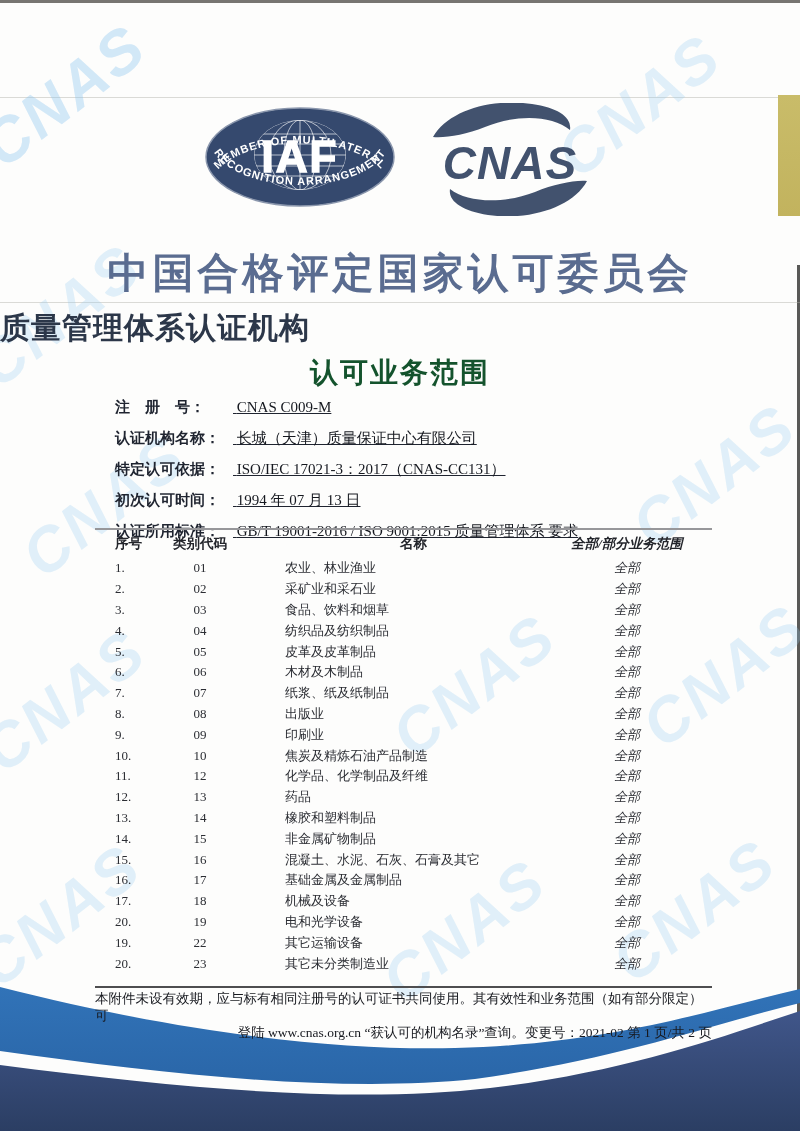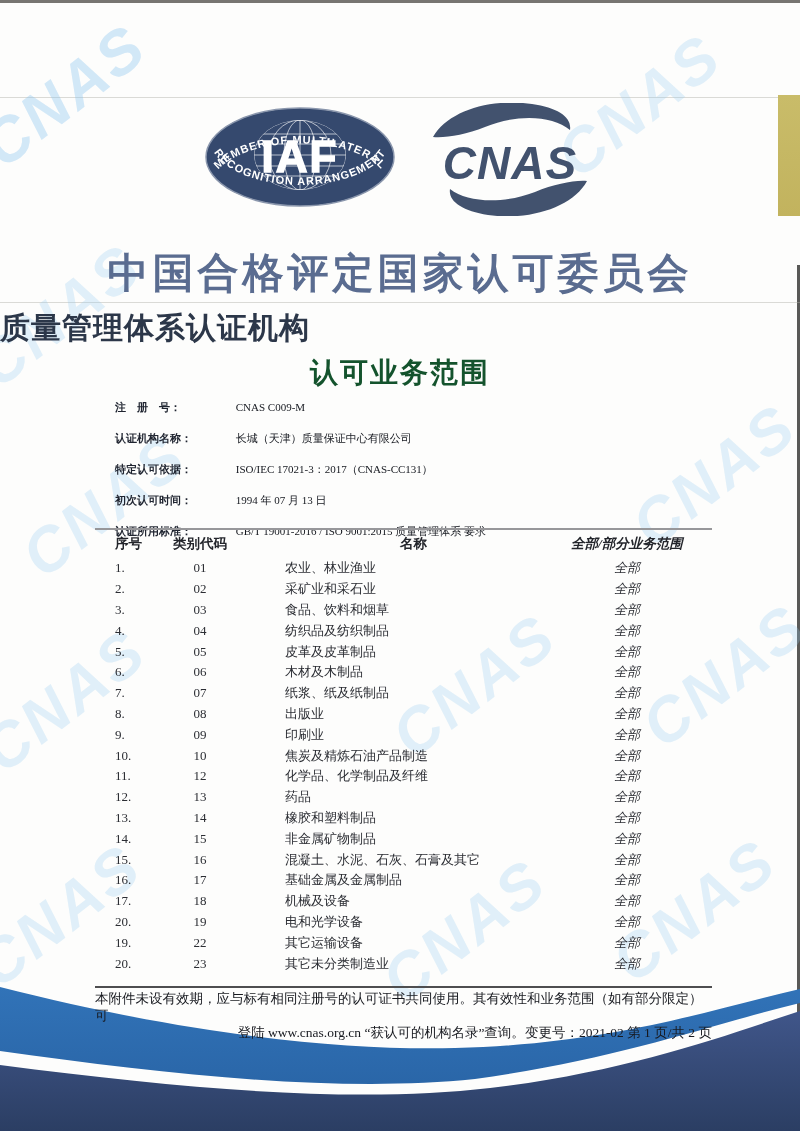--- a/index.html
+++ b/index.html
@@ -13,21 +13,21 @@
       font-size:62px;letter-spacing:3px;color:rgba(150,203,240,.28);transform:rotate(-38deg);white-space:nowrap;pointer-events:none;}
   .wm.strong{color:rgba(140,198,238,.38);}
   .logo{position:absolute;}
   .main-title{position:absolute;left:0;top:246px;width:800px;text-align:center;
       font-family:"Liberation Sans",sans-serif;font-weight:bold;font-size:41px;letter-spacing:4px;color:#5a6c90;}
   .subtitle{position:absolute;left:0;top:308px;width:800px;text-align:left;
       font-family:"Liberation Sans",sans-serif;font-weight:bold;font-size:30px;letter-spacing:1px;color:#2c3749;}
   .scope-heading{position:absolute;left:0;top:354px;width:800px;text-align:center;
       font-family:"Liberation Sans",sans-serif;font-weight:bold;font-size:28px;letter-spacing:2px;color:#14532d;}
   .info-block{position:absolute;left:115px;top:392px;width:600px;}
-  .info-row{height:31px;line-height:31px;font-size:11px;color:#1f2430;white-space:nowrap;}
+  .info-row{height:31px;line-height:31px;font-size:15px;color:#1f2430;white-space:nowrap;text-decoration:underline;}
   .info-label{display:inline-block;width:118px;font-weight:bold;color:#1f2430;}
   .info-value{color:#15181f;}
   .table-wrap{position:absolute;left:95px;top:528px;width:617px;}
   .table-topline{height:0;border-top:2px solid #97979a;}
   .thead{display:flex;height:28px;align-items:center;font-weight:bold;font-size:13.5px;color:#23252b;}
   .tbody{}
   .trow{display:flex;height:20.8px;align-items:center;font-size:13px;color:#2b2d33;}
   .c{overflow:hidden;white-space:nowrap;}
   .c0{width:60px;padding-left:20px;box-sizing:border-box;text-align:left;}
   .c1{width:90px;text-align:center;}

